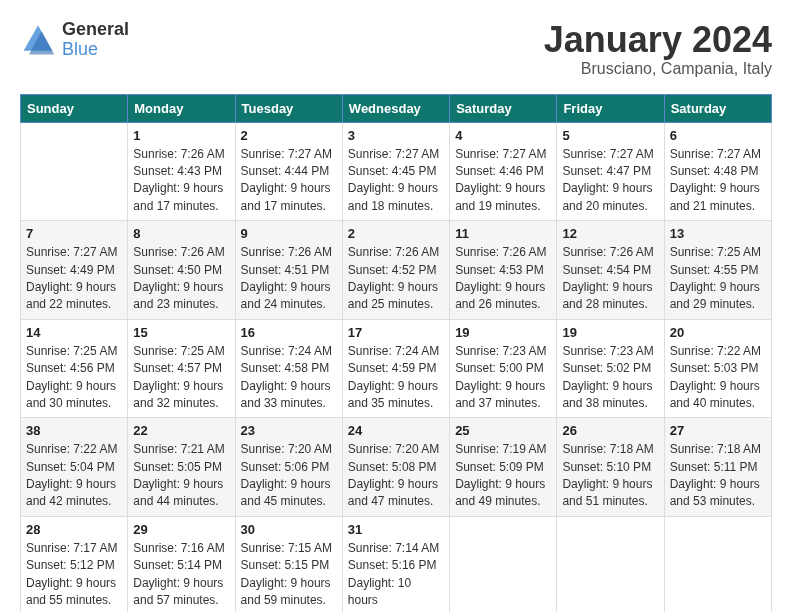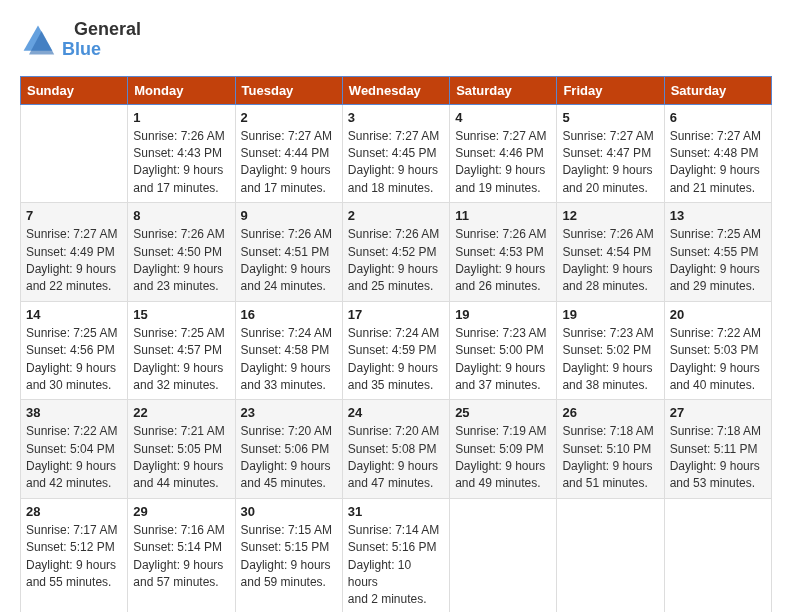--- a/index.html
+++ b/index.html
@@ -23,25 +23,24 @@
     }
     .logo-text {
       display: flex;
       flex-direction: column;
       line-height: 1.1;
     }
     .logo-general {
       font-size: 18px;
       font-weight: bold;
       color: #333;
-      margin-left: 12px;
     }
     .logo-blue {
       font-size: 18px;
-      font-weight: bold;
+      font-weight: normal;
       color: #4a90d9;
     }
     .logo-icon {
       width: 36px;
       height: 36px;
     }
     .title-block {
       text-align: right;
     }
     .month-title {
@@ -53,21 +52,21 @@
     .location-title {
       font-size: 16px;
       color: #555;
     }
     table {
       width: 100%;
       border-collapse: collapse;
       table-layout: fixed;
     }
     thead tr {
-      background-color: #c2410c;
+      background-color: #0f766e;
     }
     thead th {
       color: #fff;
       font-size: 13px;
       font-weight: bold;
       text-align: left;
       padding: 6px 6px;
       border: 1px solid #5a85cf;
     }
     tbody tr {
@@ -107,20 +106,22 @@
     <svg class="logo-icon" viewBox="0 0 40 40">
       <polygon points="20,4 36,32 4,32" fill="#4a90d9" opacity="0.85"></polygon>
       <polygon points="24,10 38,36 10,36" fill="#2e6bb0" opacity="0.6"></polygon>
     </svg>
     <div class="logo-text">
       <span class="logo-general">General</span>
       <span class="logo-blue">Blue</span>
     </div>
   </div>
   <div class="title-block">
+    <div class="month-title">January 2024</div>
+    <div class="location-title">Brusciano, Campania, Italy</div>
   </div>
 </div>
 
 <table>
   <thead>
     <tr>
       <th>Sunday</th>
       <th>Monday</th>
       <th>Tuesday</th>
       <th>Wednesday</th>

